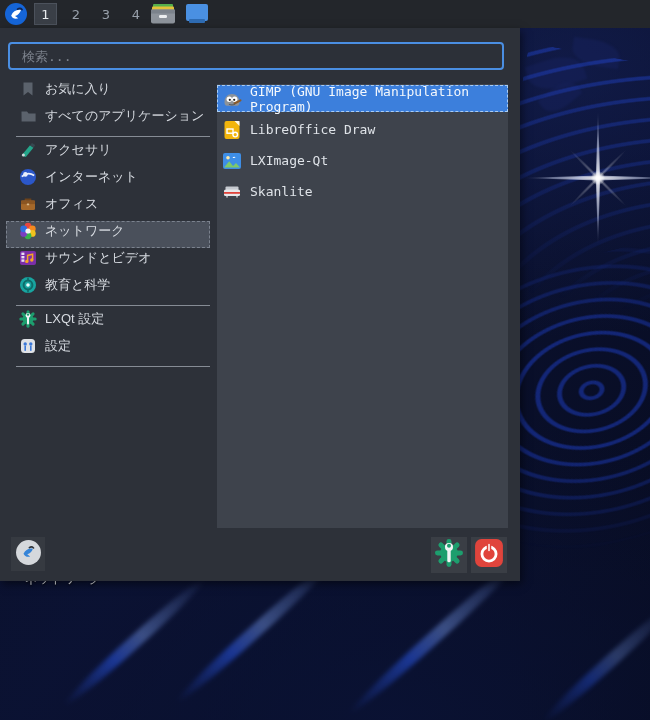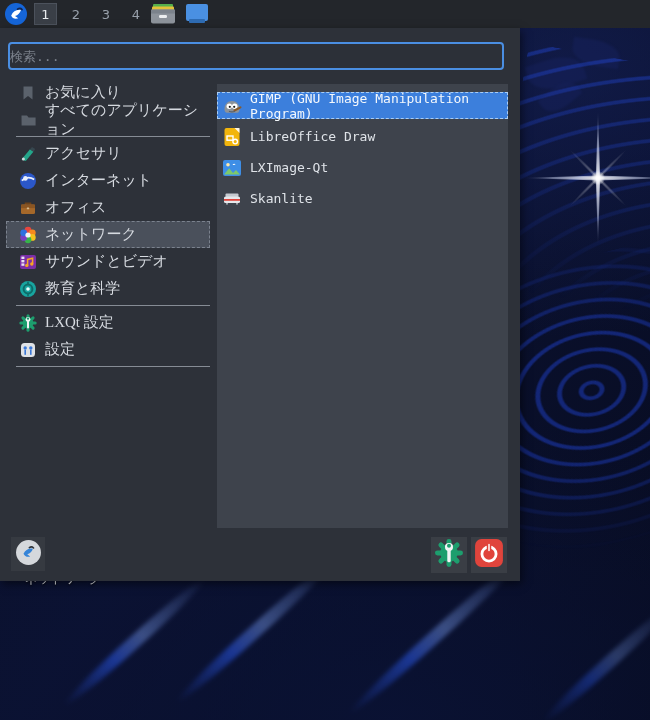--- a/index.html
+++ b/index.html
@@ -60,33 +60,33 @@
     border:1px solid #4c525c;box-sizing:border-box;color:#e8ebee;font-size:13px;
     display:flex;align-items:center;justify-content:center;font-family:"DejaVu Sans",sans-serif;}
   .ws-num{position:absolute;top:3px;width:20px;height:22px;color:#98a0ab;font-size:13px;
     display:flex;align-items:center;justify-content:center;font-family:"DejaVu Sans",sans-serif;}
   .tray-icon{position:absolute;top:3px;}
   
   .menu{position:absolute;left:0;top:28px;width:520px;height:553px;background:#2d3139;z-index:10;
     box-shadow:2px 3px 8px rgba(0,0,0,.5);}
   .search{position:absolute;left:8px;top:14px;width:496px;height:28px;box-sizing:border-box;
     background:#2c3038;border:2px solid #4a8ee2;border-radius:4px;color:#cfd4da;
-    font-size:13px;padding:0 0;outline:none;font-family:"DejaVu Sans Mono","DejaVu Sans",monospace;}
+    font-size:13px;padding:0 12px;outline:none;font-family:"DejaVu Sans Mono","DejaVu Sans",monospace;}
   .search::placeholder{color:#7c828c;}
   .sidebar{position:absolute;left:6px;top:51px;width:204px;}
-  .side-item{height:27px;display:flex;align-items:center;gap:8px;padding-left:12px;
-    color:#d6dae0;font-size:15px;cursor:pointer;border:1px dashed transparent;box-sizing:border-box;
-    font-family:Liberation Serif, serif;}
+  .side-item{height:27px;display:flex;align-items:flex-start;gap:8px;padding-left:12px;
+    color:#d6dae0;font-size:13px;cursor:pointer;border:1px dashed transparent;box-sizing:border-box;
+    font-family:Liberation Sans, sans-serif;}
   .side-item .ic{width:18px;height:18px;flex:0 0 18px;display:flex;align-items:center;justify-content:center;}
   .side-item.selected{background:#4a505b;border-color:#7b828e;}
   .side-sep{border:none;border-top:1px solid #868c95;margin:3px 0 3px 10px;height:0;}
   .app-panel{position:absolute;left:217px;top:56px;width:291px;height:444px;background:#3e434c;}
   .app-item{height:27px;display:flex;align-items:center;gap:8px;padding-left:4px;
     color:#dfe3e8;font-size:13px;cursor:pointer;border:1px dashed transparent;box-sizing:border-box;margin-top:4px;}
-  .app-item:first-child{margin-top:8px;}
+  .app-item:first-child{margin-top:1px;}
   .app-item .ic{width:20px;height:20px;flex:0 0 20px;display:flex;align-items:center;justify-content:center;}
   .app-item.selected{background:#3c7fdc;border-color:#a9cdf5;color:#f4f8fc;}
   .footer-btn{position:absolute;display:flex;align-items:center;justify-content:center;cursor:pointer;}
   .menu-logo-btn{left:11px;top:509px;width:34px;height:34px;background:#363a41;}
   .leave-btn{left:431px;top:509px;width:36px;height:36px;background:#3a3e45;}
   .power-btn{left:471px;top:509px;width:36px;height:36px;background:#3a3e45;}
 </style>
 </head>
 <body>
 

